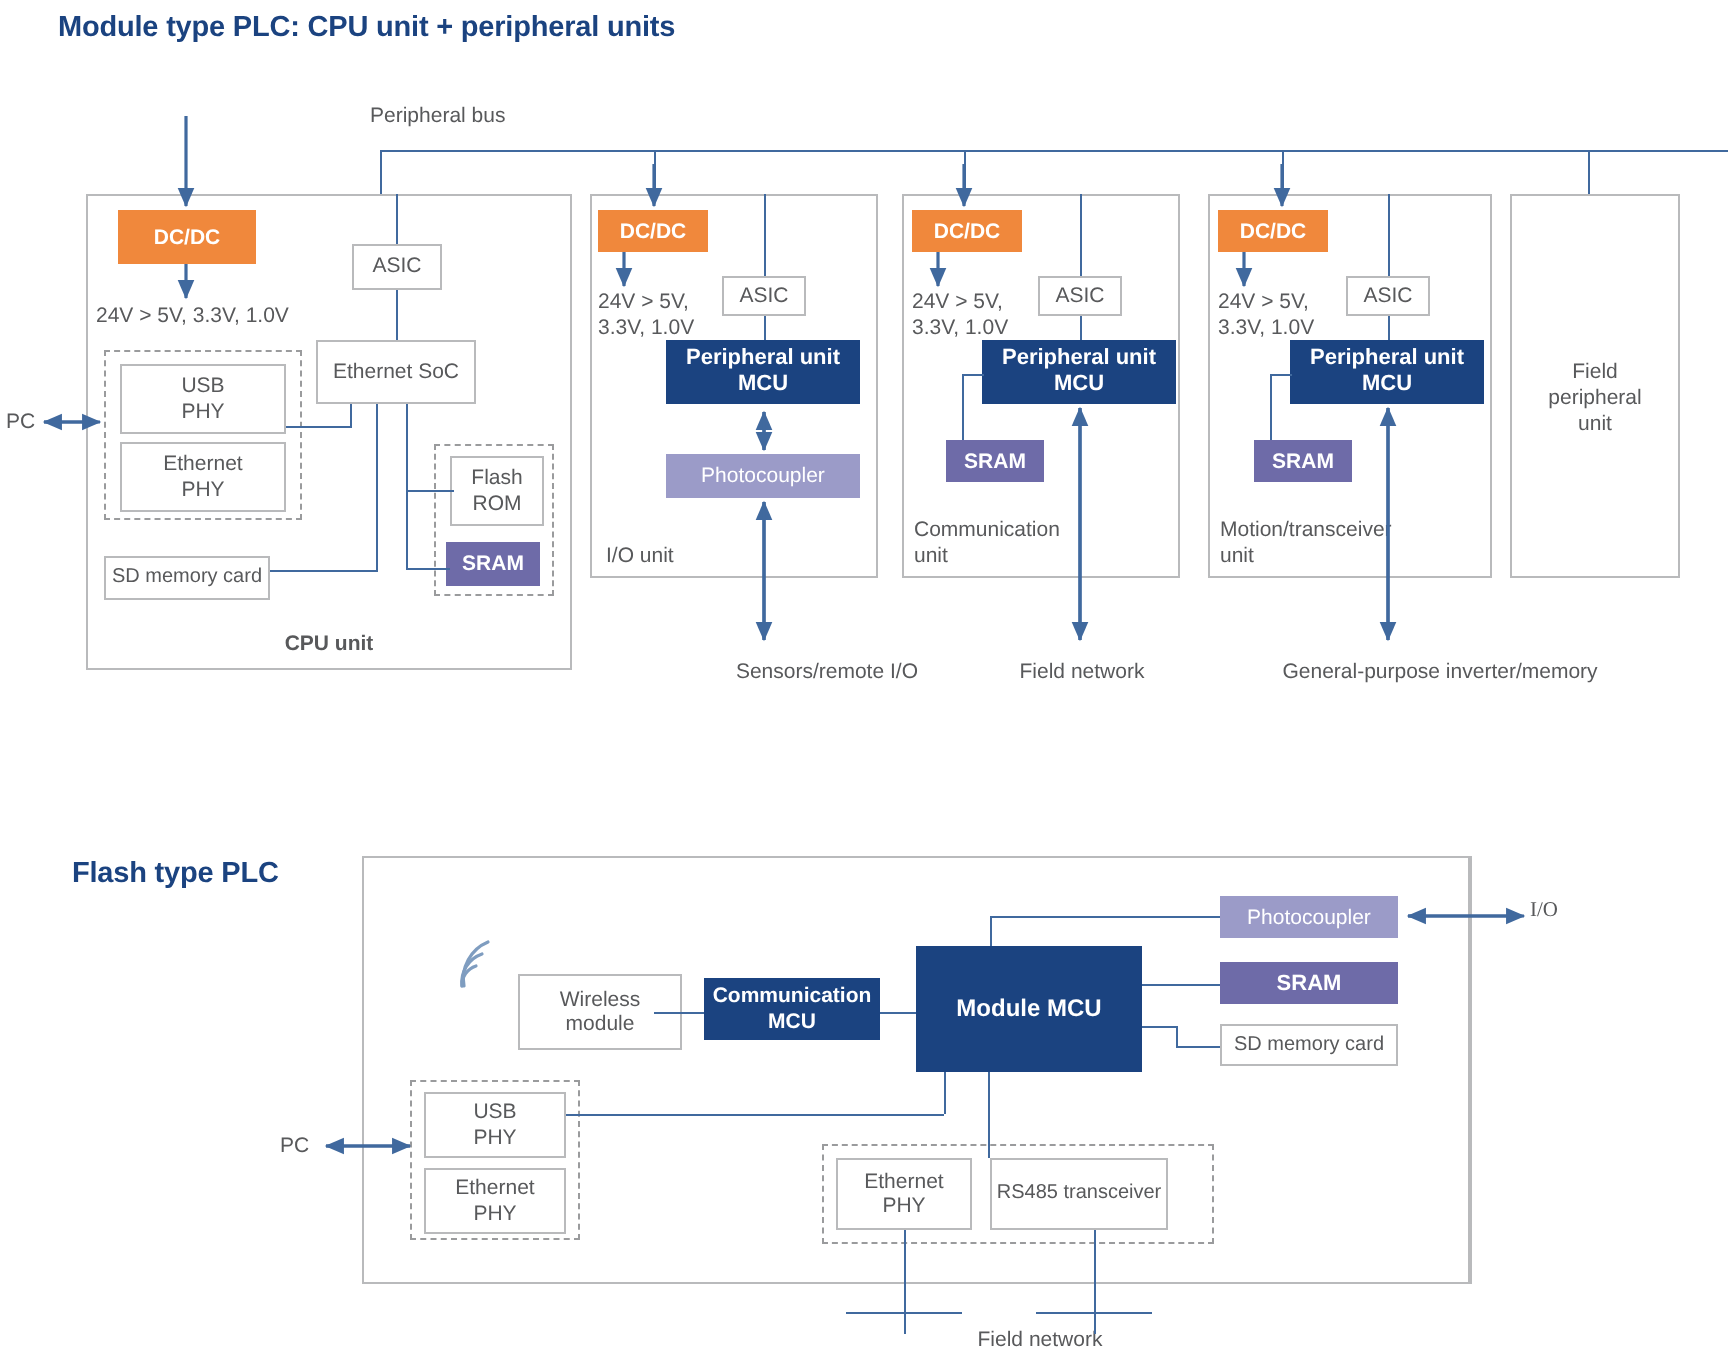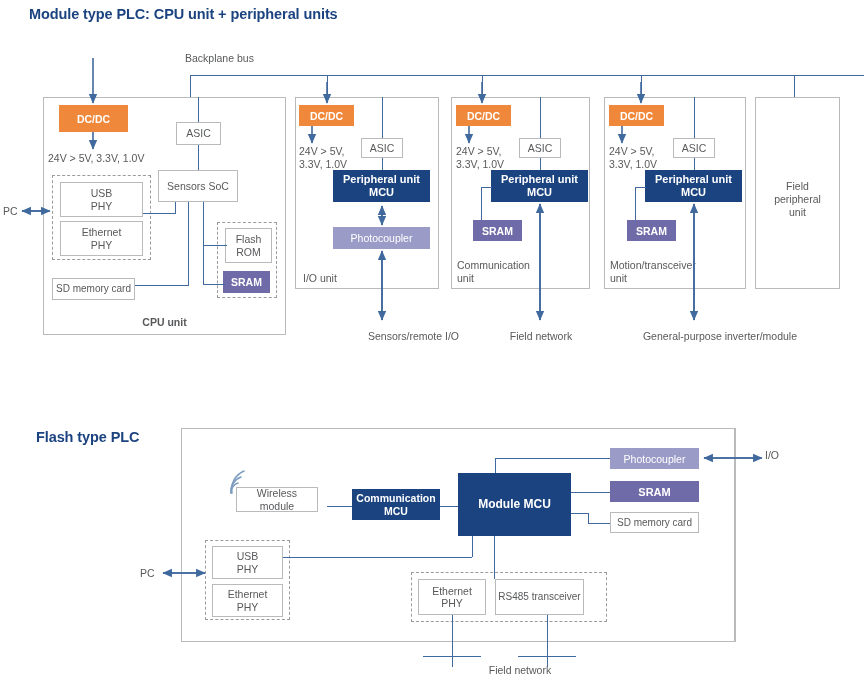--- a/index.html
+++ b/index.html
@@ -66,38 +66,38 @@
   .ln-v{position:absolute;width:0;border-left:1.6px solid #40699e;}
   .ln-v-thin{position:absolute;width:0;border-left:1.4px solid #5a7ea9;}
 
   svg.arrows{position:absolute;left:0;top:0;width:864px;height:684px;overflow:visible;pointer-events:none;}
 </style>
 </head>
 <body>
 
 <div class="abs sec-title" style="left:29px;top:6px;">Module type PLC: CPU unit + peripheral units</div>
 
-<div class="abs lbl" style="left:185px;top:52px;">Backplane bus</div>
+<div class="abs lbl" style="left:185px;top:52px;">Peripheral bus</div>
 
 <div class="ln-h" style="left:190px;top:75px;width:674px;"></div>
 
 <div class="ln-v" style="left:190px;top:75px;height:22px;"></div>
 <div class="ln-v" style="left:327px;top:75px;height:22px;"></div>
 <div class="ln-v" style="left:482px;top:75px;height:22px;"></div>
 <div class="ln-v" style="left:641px;top:75px;height:22px;"></div>
 <div class="ln-v" style="left:794px;top:75px;height:22px;"></div>
 
 <div class="abs unit" style="left:43px;top:97px;width:243px;height:238px;"></div>
 <div class="abs lbl-c" style="left:43px;top:316px;width:243px;font-weight:bold;color:#58595b;">CPU unit</div>
 
 <div class="abs orange" style="left:59px;top:105px;width:69px;height:27px;">DC/DC</div>
 <div class="abs lbl" style="left:48px;top:152px;">24V &gt; 5V, 3.3V, 1.0V</div>
 
 <div class="abs box" style="left:176px;top:122px;width:45px;height:23px;">ASIC</div>
-<div class="abs box" style="left:158px;top:170px;width:80px;height:32px;">Sensors SoC</div>
+<div class="abs box" style="left:158px;top:170px;width:80px;height:32px;">Ethernet SoC</div>
 
 <div class="abs dashed" style="left:52px;top:175px;width:99px;height:85px;"></div>
 <div class="abs box" style="left:60px;top:182px;width:83px;height:35px;white-space:pre-line;">USB
 PHY</div>
 <div class="abs box" style="left:60px;top:221px;width:83px;height:35px;white-space:pre-line;">Ethernet
 PHY</div>
 
 <div class="abs box" style="left:52px;top:278px;width:83px;height:22px;font-size:10px;">SD memory card</div>
 
 <div class="abs dashed" style="left:217px;top:222px;width:60px;height:76px;"></div>
@@ -154,49 +154,49 @@
 <div class="abs lbl" style="left:610px;top:259px;white-space:pre-line;">Motion/transceiver
 unit</div>
 
 <div class="abs orange" style="left:609px;top:105px;width:55px;height:21px;">DC/DC</div>
 <div class="abs lbl" style="left:609px;top:145px;">24V &gt; 5V,
 3.3V, 1.0V</div>
 <div class="abs box" style="left:673px;top:138px;width:42px;height:20px;">ASIC</div>
 <div class="abs navy" style="left:645px;top:170px;width:97px;height:32px;white-space:pre-line;">Peripheral unit
 MCU</div>
 <div class="abs purple" style="left:627px;top:220px;width:49px;height:21px;font-size:10.5px;">SRAM</div>
-<div class="abs lbl-c" style="left:600px;top:330px;width:240px;">General-purpose inverter/module</div>
+<div class="abs lbl-c" style="left:600px;top:330px;width:240px;">General-purpose inverter/memory</div>
 
 <div class="ln-v" style="left:694px;top:97px;height:41px;"></div>
 <div class="ln-v" style="left:694px;top:158px;height:12px;"></div>
 <div class="ln-h" style="left:635px;top:187px;width:11px;"></div>
 <div class="ln-v" style="left:635px;top:187px;height:33px;"></div>
 
 <div class="abs unit" style="left:755px;top:97px;width:85px;height:192px;"></div>
 <div class="abs lbl-c" style="left:755px;top:180px;width:85px;white-space:pre-line;">Field
 peripheral
 unit</div>
 
 <div class="abs sec-title" style="left:36px;top:429px;">Flash type PLC</div>
 
 <div class="abs unit" style="left:181px;top:428px;width:554px;height:214px;"></div>
 
-<div class="abs box" style="left:236px;top:487px;width:82px;height:25px;white-space:pre-line;">Wireless
+<div class="abs box" style="left:259px;top:487px;width:82px;height:38px;white-space:pre-line;">Wireless
 module</div>
 
 <div class="abs navy" style="left:352px;top:489px;width:88px;height:31px;white-space:pre-line;font-size:10.5px;">Communication
 MCU</div>
 
 <div class="abs navy" style="left:458px;top:473px;width:113px;height:63px;font-size:12px;">Module MCU</div>
 
 <div class="abs lpurple" style="left:610px;top:448px;width:89px;height:21px;">Photocoupler</div>
 <div class="abs purple" style="left:610px;top:481px;width:89px;height:21px;font-size:11px;">SRAM</div>
 <div class="abs box" style="left:610px;top:512px;width:89px;height:21px;font-size:10px;">SD memory card</div>
 
-<div class="abs lbl" style="left:765px;top:449px;">I/O</div>
+<div class="abs lbl" style="left:765px;top:449px;font-family:Liberation Serif, serif;">I/O</div>
 
 <div class="abs dashed" style="left:205px;top:540px;width:85px;height:80px;"></div>
 <div class="abs box" style="left:212px;top:546px;width:71px;height:33px;white-space:pre-line;">USB
 PHY</div>
 <div class="abs box" style="left:212px;top:584px;width:71px;height:33px;white-space:pre-line;">Ethernet
 PHY</div>
 <div class="abs lbl" style="left:140px;top:567px;">PC</div>
 
 <div class="abs dashed" style="left:411px;top:572px;width:196px;height:50px;"></div>
 <div class="abs box" style="left:418px;top:579px;width:68px;height:36px;white-space:pre-line;">Ethernet

